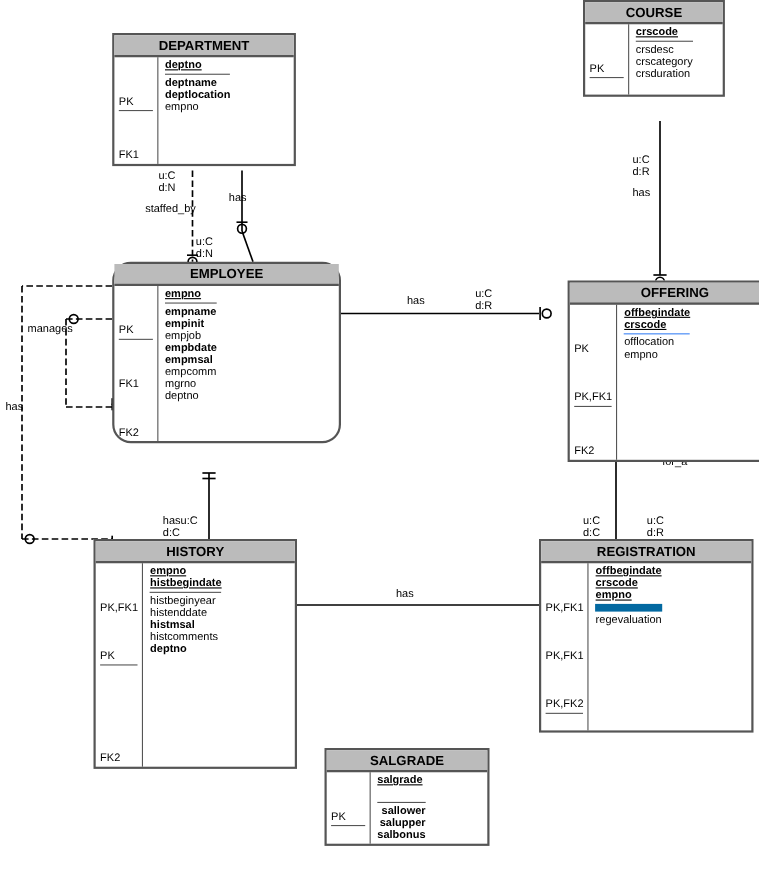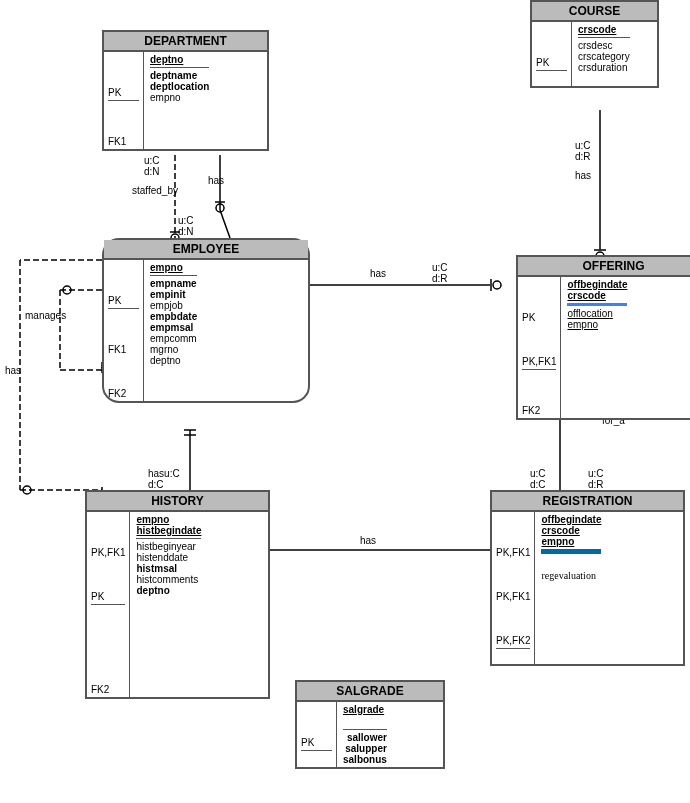--- a/index.html
+++ b/index.html
@@ -132,21 +132,21 @@
     <line x1="184" y1="491" x2="196" y2="491" stroke="#000" stroke-width="1.5"></line>
     <line x1="184" y1="430" x2="196" y2="430" stroke="#000" stroke-width="1.5"></line>
     <line x1="184" y1="435" x2="196" y2="435" stroke="#000" stroke-width="1.5"></line>
 
     <circle cx="497" cy="550" r="4" fill="none" stroke="#000" stroke-width="1.5"></circle>
     <line x1="491" y1="544" x2="491" y2="556" stroke="#000" stroke-width="1.5"></line>
   </svg>
 
   <div class="label-text" style="left:132px; top:185px;">staffed_by</div>
   <div class="label-text" style="left:208px; top:175px;">has</div>
-  <div class="label-text" style="left:25px; top:310px;">manages</div>
+  <div class="label-text" style="left:25px; top:294px;">manages</div>
   <div class="label-text" style="left:5px; top:365px;">has</div>
   <div class="label-text" style="left:370px; top:268px;">has</div>
   <div class="label-text" style="left:575px; top:170px;">has</div>
   <div class="label-text" style="left:568px; top:415px;padding-left:34px;">for_a</div>
   <div class="label-text" style="left:360px; top:535px;">has</div>
 
   <div class="label-text" style="left:144px; top:155px;">u:C<br>d:N</div>
 
   <div class="label-text" style="left:178px; top:215px;">u:C<br>d:N</div>
 
@@ -229,21 +229,21 @@
       <div class="entity-pk-col">
         <div class="pk-label">PK</div>
         <div class="pk-label">PK,FK1</div>
         <div style="margin-top:2px; border-top:1px solid #555; padding-top:2px;">
           <div class="pk-label">FK2</div>
         </div>
       </div>
       <div class="entity-attr-col">
         <div class="attr-underline">offbegindate</div>
         <div class="attr-underline">crscode</div>
-        <div style="border-top:3px solid #3b82f6; padding-top:2px; margin-top:2px;text-decoration:underline;">
+        <div style="border-top:1px solid #3b82f6; padding-top:2px; margin-top:2px;">
           <div>offlocation</div>
           <div>empno</div>
         </div>
       </div>
     </div>
   </div>
 
   <div class="entity" style="left:85px; top:490px; width:185px;">
     <div class="entity-header">HISTORY</div>
     <div class="entity-body">
@@ -280,21 +280,21 @@
         <div class="pk-label">PK,FK1</div>
         <div class="pk-label">PK,FK2</div>
         <div style="margin-top:2px; border-top:1px solid #555; padding-top:2px;">
           &nbsp;
         </div>
       </div>
       <div class="entity-attr-col">
         <div class="attr-underline">offbegindate</div>
         <div class="attr-underline">crscode</div>
         <div class="attr-underline">empno</div>
-        <div style="border-top:5px solid #0369a1; padding-top:16px; margin-top:2px;font-family:Liberation Serif, serif;">
+        <div style="border-top:7px solid #0369a1; padding-top:2px; margin-top:2px;">
           <div>regevaluation</div>
         </div>
       </div>
     </div>
   </div>
 
   <div class="entity" style="left:295px; top:680px; width:150px;">
     <div class="entity-header">SALGRADE</div>
     <div class="entity-body">
       <div class="entity-pk-col">

